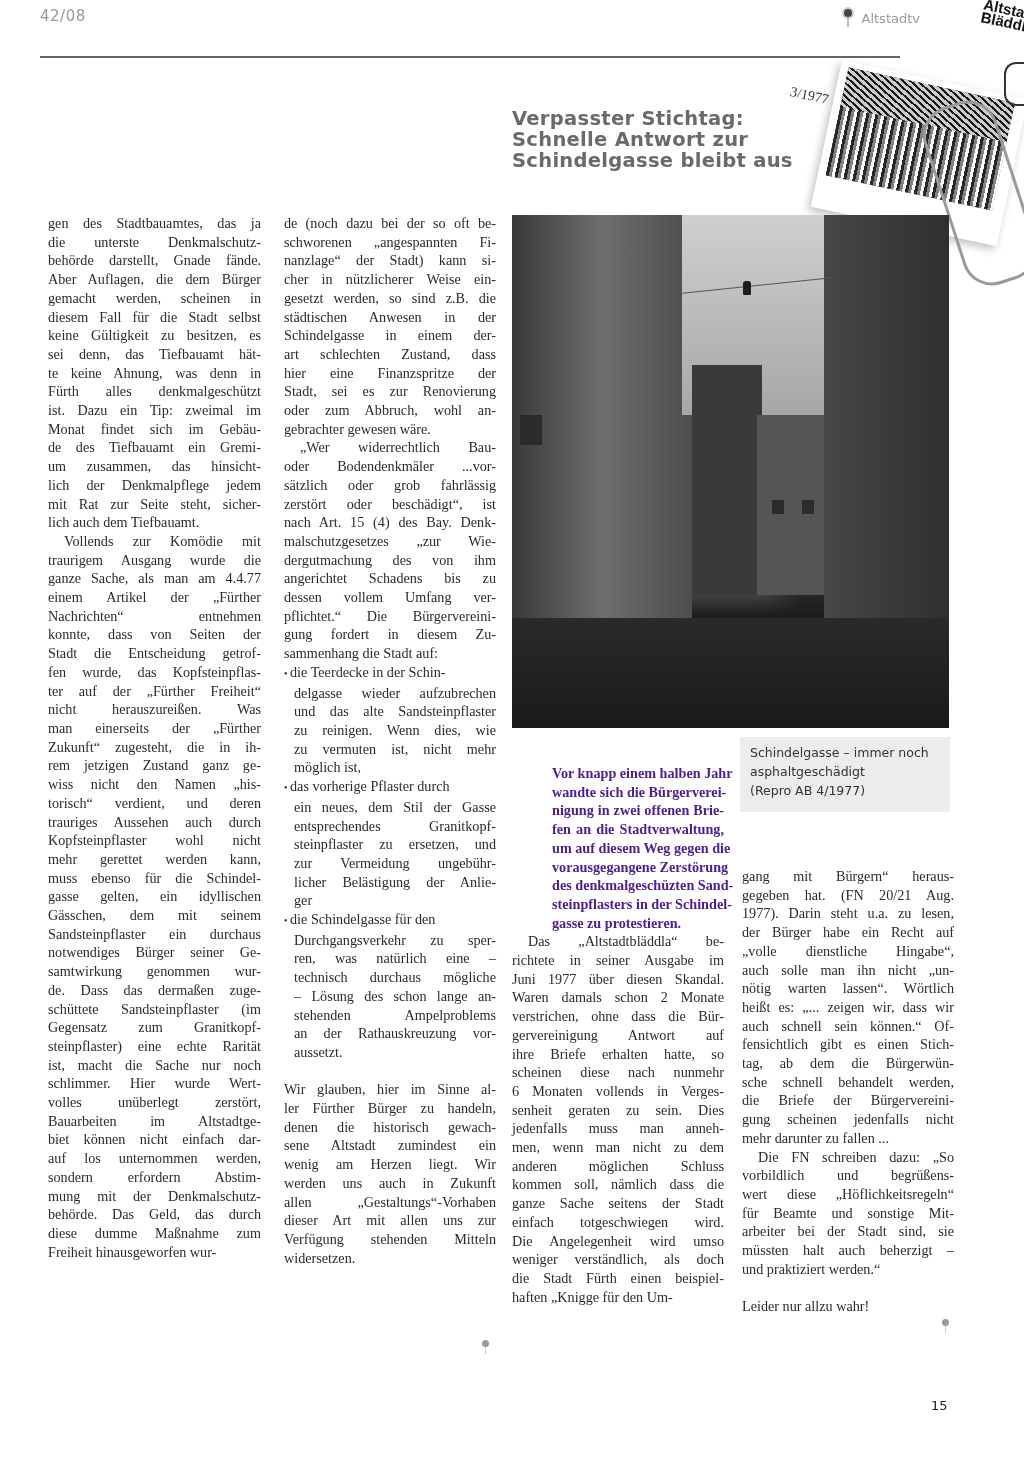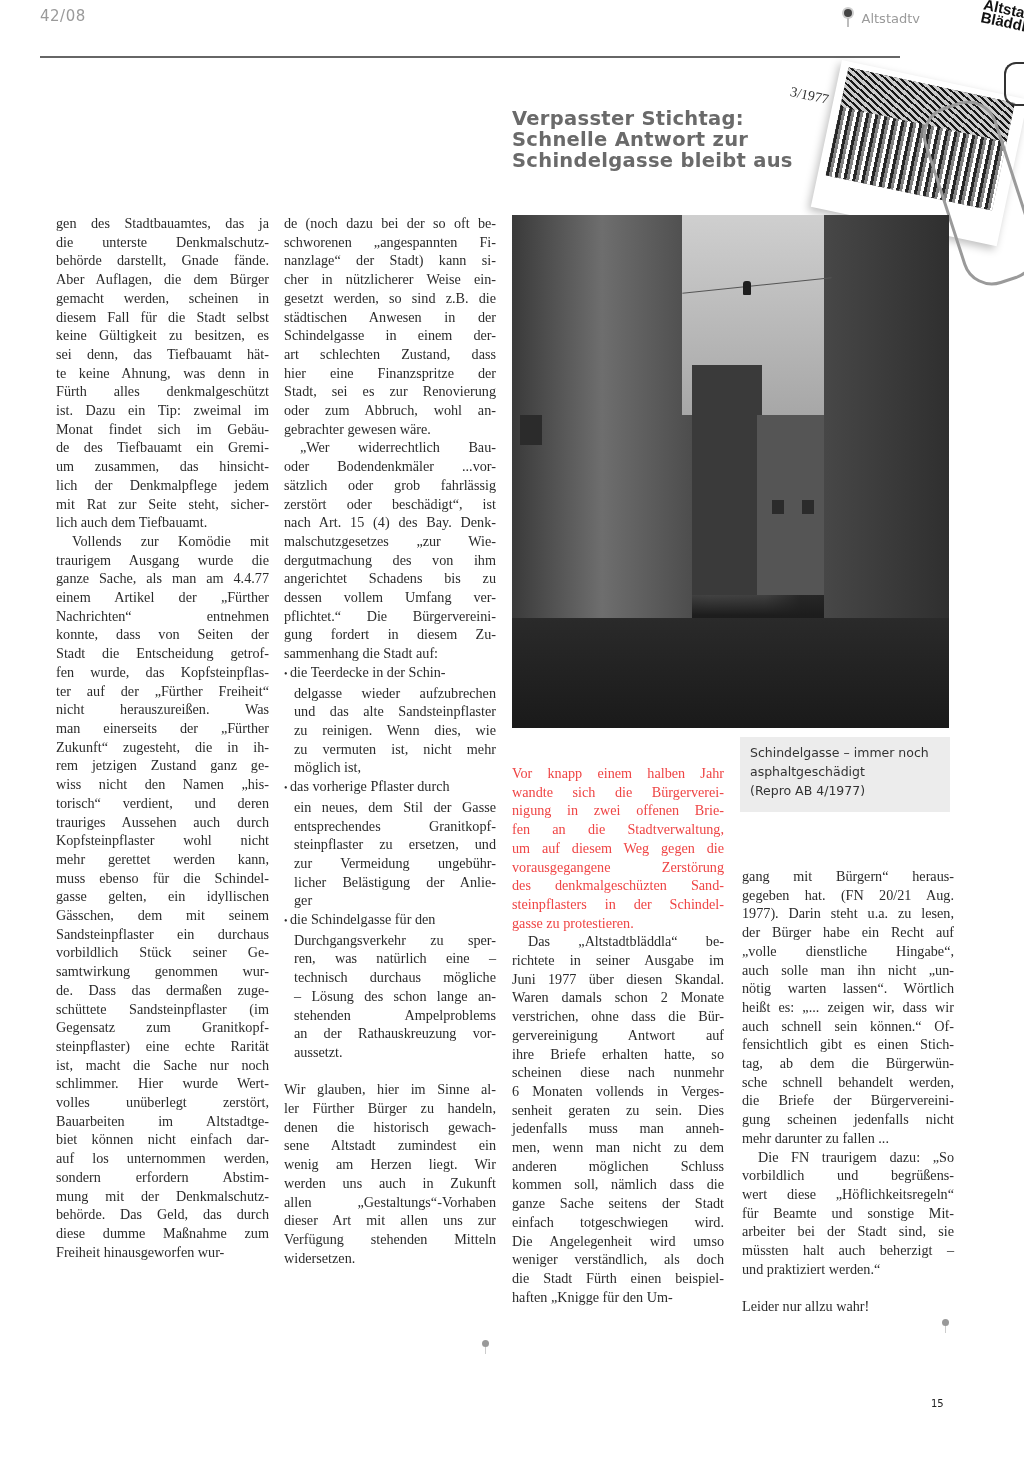--- a/index.html
+++ b/index.html
@@ -51,31 +51,31 @@
     .photo .wire { position: absolute; left: 170px; top: 70px; width: 150px; height: 1px; background: #555; transform: rotate(-6deg); }
     .photo .win { position: absolute; width: 22px; height: 30px; background: #2b2b2b; }
 
     .caption { position: absolute; left: 740px; top: 737px; width: 210px; height: 75px; background: #ececec; padding: 6px 10px; box-sizing: border-box; font-family: "DejaVu Sans", sans-serif; font-size: 12.5px; line-height: 19px; color: #333; }
     .caption div { white-space: nowrap; }
 
     
     .col { position: absolute; font-size: 14.2px; line-height: 18.7px; color: #2b2b2b; }
     .col .line { display: block; text-align: justify; text-align-last: justify; white-space: nowrap; }
     .col .line.last { text-align-last: left; }
-    .col1 { left: 48px; top: 214px; width: 213px; margin-left: 8px; }
+    .col1 { left: 48px; top: 214px; width: 213px; }
     .col2 { left: 284px; top: 214px; width: 212px; }
     .col3 { left: 512px; top: 764px; width: 212px; }
     .col4 { left: 742px; top: 867px; width: 212px; }
-    .lead { font-weight: normal; color: #ef4444; }
+    .lead { font-weight: bold; color: #4c1d95; margin-left: 40px; }
     .gap { display: block; height: 18.7px; }
     .end-pin-icon { position: absolute; width: 7px; height: 14px; }
     .end-pin-icon:before { content: ""; position: absolute; left: 0; top: 0; width: 7px; height: 7px; border-radius: 50%; background: #999; }
     .end-pin-icon:after { content: ""; position: absolute; left: 3px; top: 7px; width: 1px; height: 7px; background: #ccc; }
 
-    .page-no { position: absolute; left: 931px; top: 1398px; font-family: "DejaVu Sans", sans-serif; font-size: 10px; color: #222; }
+    .page-no { position: absolute; left: 931px; top: 1398px; font-family: "DejaVu Sans", sans-serif; font-size: 13px; color: #222; }
   </style>
 </head>
 <body>
 
 <div class="run-head">
   <span class="issue-no">42/08</span>
   <div class="brand">
     <span class="pin-icon">
         <span class="head"></span>
         <span class="stem"></span>
@@ -158,21 +158,21 @@
       <span class="line">rem jetzigen Zustand ganz ge-</span>
       <span class="line">wiss nicht den Namen „his-</span>
       <span class="line">torisch“ verdient, und deren</span>
       <span class="line">trauriges Aussehen auch durch</span>
       <span class="line">Kopfsteinpflaster wohl nicht</span>
       <span class="line">mehr gerettet werden kann,</span>
       <span class="line">muss ebenso für die Schindel-</span>
       <span class="line">gasse gelten, ein idyllischen</span>
       <span class="line">Gässchen, dem mit seinem</span>
       <span class="line">Sandsteinpflaster ein durchaus</span>
-      <span class="line">vorbildlich Stück seiner Ge-</span>
+      <span class="line">notwendiges Bürger seiner Ge-</span>
       <span class="line">samtwirkung genommen wur-</span>
       <span class="line">de. Dass das dermaßen zuge-</span>
       <span class="line">schüttete Sandsteinpflaster (im</span>
       <span class="line">Gegensatz zum Granitkopf-</span>
       <span class="line">steinpflaster) eine echte Rarität</span>
       <span class="line">ist, macht die Sache nur noch</span>
       <span class="line">schlimmer. Hier wurde Wert-</span>
       <span class="line">volles unüberlegt zerstört,</span>
       <span class="line">Bauarbeiten im Altstadtge-</span>
       <span class="line">biet können nicht einfach dar-</span>
@@ -301,21 +301,21 @@
       <span class="line">heißt es: „... zeigen wir, dass wir</span>
       <span class="line">auch schnell sein können.“ Of-</span>
       <span class="line">fensichtlich gibt es einen Stich-</span>
       <span class="line">tag, ab dem die Bürgerwün-</span>
       <span class="line">sche schnell behandelt werden,</span>
       <span class="line">die Briefe der Bürgervereini-</span>
       <span class="line">gung scheinen jedenfalls nicht</span>
       <span class="line last">mehr darunter zu fallen ...</span>
     </div>
   <div id="col4-p2">
-      <span class="line" style="text-indent: 16px;">Die FN traurigem dazu: „So</span>
+      <span class="line" style="text-indent: 16px;">Die FN schreiben dazu: „So</span>
       <span class="line">vorbildlich und begrüßens-</span>
       <span class="line">wert diese „Höflichkeitsregeln“</span>
       <span class="line">für Beamte und sonstige Mit-</span>
       <span class="line">arbeiter bei der Stadt sind, sie</span>
       <span class="line">müssten halt auch beherzigt –</span>
       <span class="line last">und praktiziert werden.“</span>
     </div>
   <span class="gap"></span>
   <div id="col4-close">
     <span class="line last">Leider nur allzu wahr!</span>

